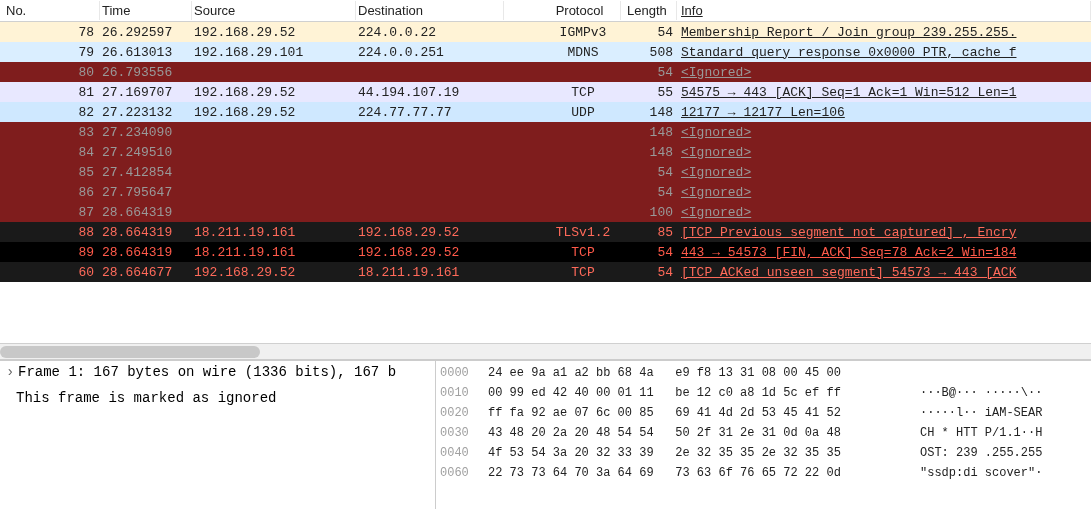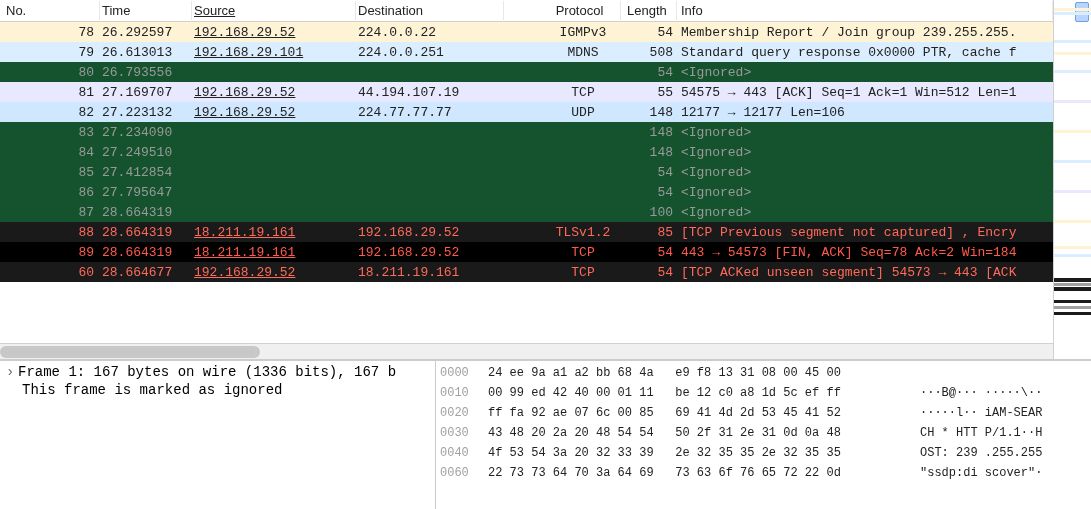--- a/index.html
+++ b/index.html
@@ -16,20 +16,21 @@
   .packet-list {
     flex: 0 0 auto;
     height: 360px;
     position: relative;
     overflow: hidden;
     border-bottom: 1px solid #ccc;
   }
   .packet-table-wrap {
     display: flex;
     height: 100%;
+    flex-direction: column;
   }
   .packet-table {
     flex: 1;
     overflow: hidden;
     position: relative;
   }
   .header-row {
     display: flex;
     border-bottom: 1px solid #d0d0d0;
     background: #fff;
@@ -47,32 +48,32 @@
   .data-row {
     display: flex;
     height: 20px;
     align-items: center;
     font-family: "Consolas", "Courier New", monospace;
     font-size: 13px;
     white-space: nowrap;
   }
   .col-no    { width: 100px; text-align: right; padding-right: 6px;}
   .col-time  { width: 92px;  text-align: left;  padding-left: 2px;}
-  .col-src   { width: 164px; text-align: left;  padding-left: 2px; text-decoration: underline;}
+  .col-src   { width: 164px; text-align: left;  padding-left: 2px;}
   .col-dst   { width: 148px; text-align: left;  padding-left: 2px;}
   .col-proto { width: 78px;  text-align: center;  padding-left: 2px; margin-left: 39px;}
   .col-len   { width: 56px;  text-align: right; padding-right: 4px;}
-  .col-info  { flex: 1;      text-align: left;  padding-left: 4px; overflow: hidden;}
+  .col-info  { flex: 1;      text-align: left;  padding-left: 4px; overflow: hidden; text-decoration: underline;}
 
   .header-cell.col-no,
   .header-cell.col-len { text-align: left; padding-left: 6px;}
 
   .row-igmp      { background: #fff3d6; color: #222; }
   .row-mdns      { background: #daeeff; color: #222; }
-  .row-ignored   { background: #14532d; color: #999; }
+  .row-ignored   { background: #7f1d1d; color: #999; }
   .row-tcp-ack   { background: #e8e8ff; color: #222; }
   .row-udp-sel   { background: #cfe8ff; color: #222; }
   .row-tls-err   { background: #1a1a1a; color: #ff6a5a; }
   .row-tcp-fin   { background: #000000; color: #ff5a4a; }
   .row-tcp-err   { background: #1a1a1a; color: #ff6a5a; }
 
   .minimap {
     width: 38px;
     border-left: 1px solid #d0d0d0;
     background: #fff;
@@ -302,21 +303,21 @@
         </div>
     </div>
   </div>
 </div>
 
 <div class="bottom-panes">
   <div class="tree-pane">
     <div class="tree-line">
       <span class="tree-caret">›</span><span>Frame 1: 167 bytes on wire (1336 bits), 167 b</span>
     </div>
-    <div class="tree-line" style="padding-left:22px;">
+    <div class="tree-line" style="padding-left:16px;margin-top:8px;">
       <span>This frame is marked as ignored</span>
     </div>
   </div>
   <div class="hex-pane">
     <div id="hex-container">
         <div class="hex-row"><span class="hex-off">0000</span><span class="hex-bytes">24 ee 9a a1 a2 bb 68 4a   e9 f8 13 31 08 00 45 00</span></div>
         <div class="hex-row"><span class="hex-off">0010</span><span class="hex-bytes">00 99 ed 42 40 00 01 11   be 12 c0 a8 1d 5c ef ff</span><span class="hex-ascii">···B@··· ·····\··</span></div>
         <div class="hex-row"><span class="hex-off">0020</span><span class="hex-bytes">ff fa 92 ae 07 6c 00 85   69 41 4d 2d 53 45 41 52</span><span class="hex-ascii">·····l·· iAM-SEAR</span></div>
         <div class="hex-row"><span class="hex-off">0030</span><span class="hex-bytes">43 48 20 2a 20 48 54 54   50 2f 31 2e 31 0d 0a 48</span><span class="hex-ascii">CH * HTT P/1.1··H</span></div>
         <div class="hex-row"><span class="hex-off">0040</span><span class="hex-bytes">4f 53 54 3a 20 32 33 39   2e 32 35 35 2e 32 35 35</span><span class="hex-ascii">OST: 239 .255.255</span></div>

